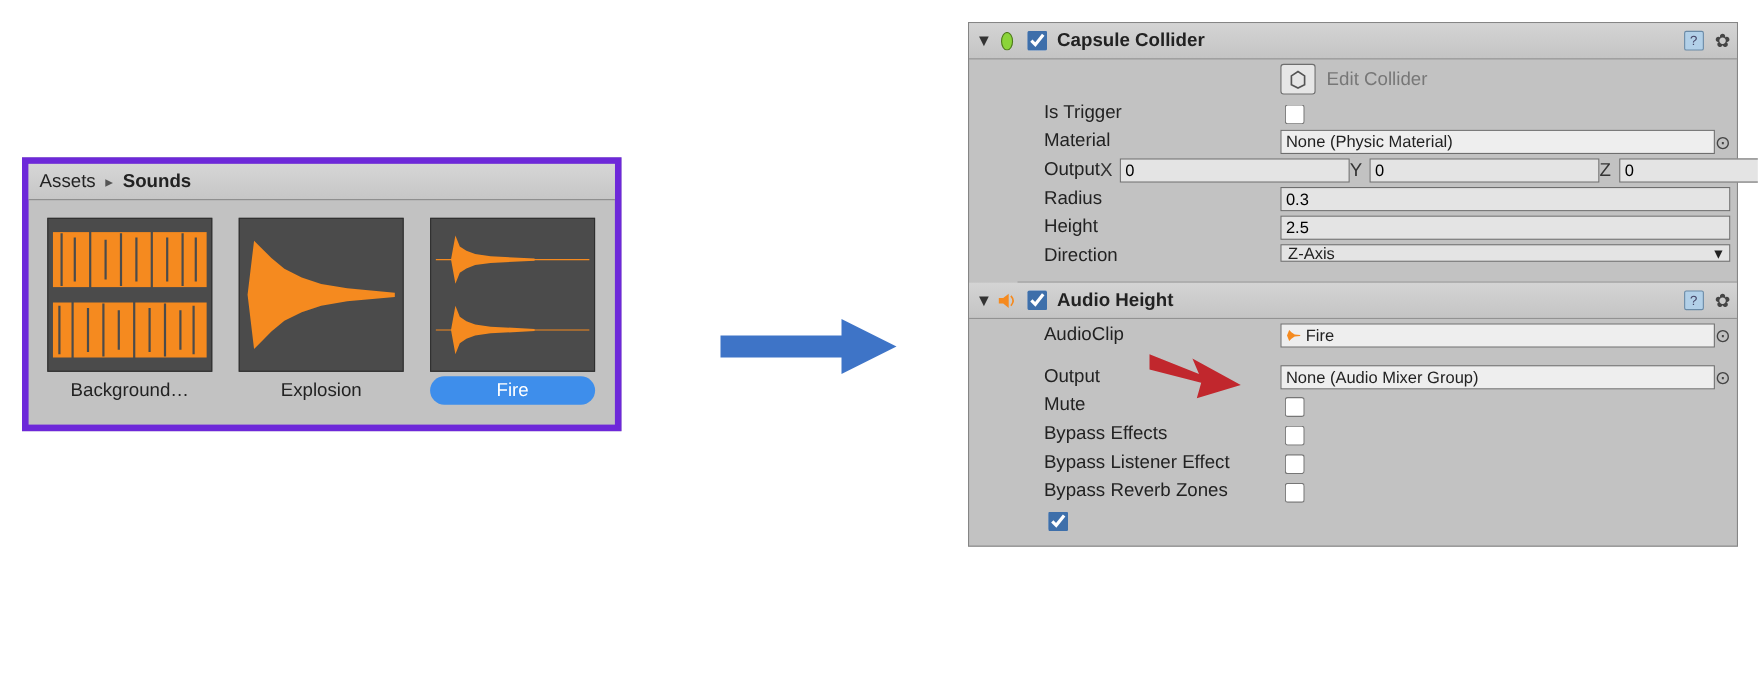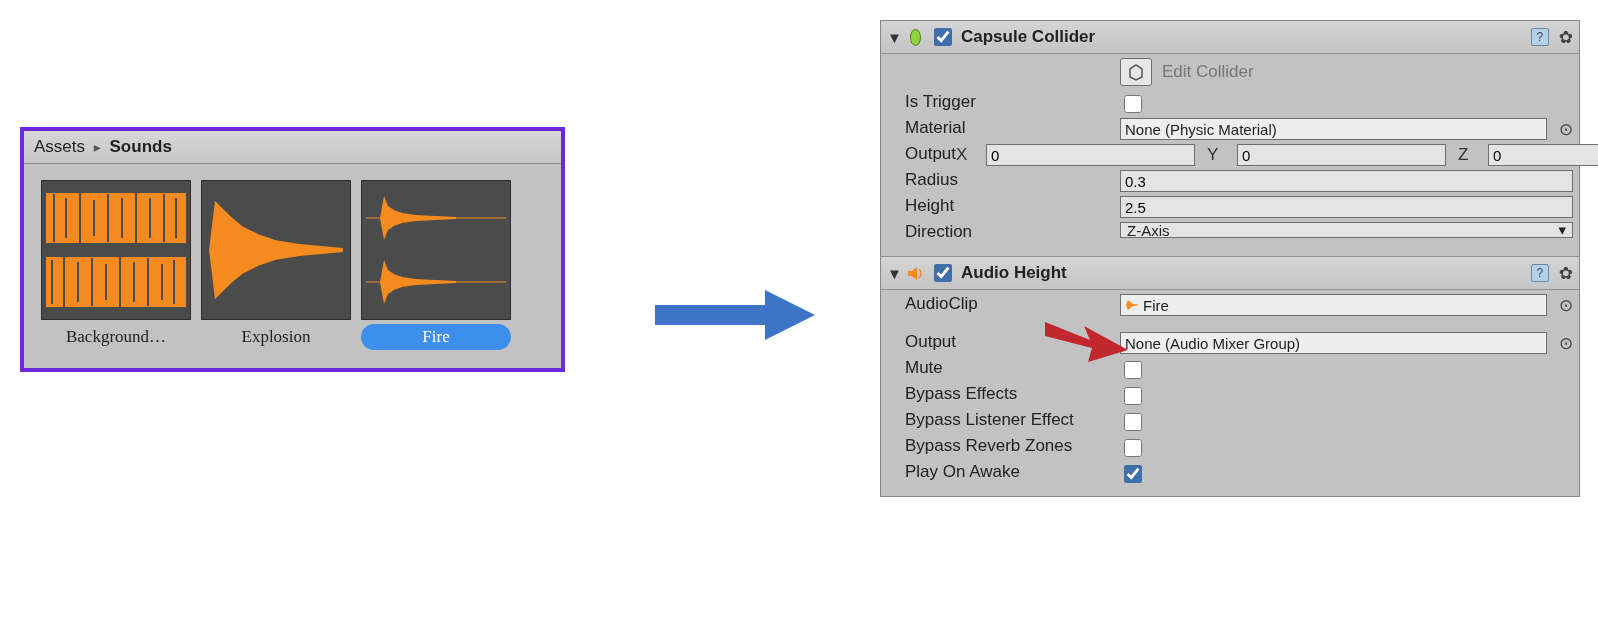--- a/index.html
+++ b/index.html
@@ -11,37 +11,37 @@
     width: 1598px;
     height: 619px;
     position: relative;
     color: #222;
   }
 
   
   .assets-panel {
     position: absolute;
     left: 20px;
-    top: 127px;
+    top: 143px;
     width: 545px;
     background: #c2c2c2;
-    border: 4px solid #6d28d9;
+    border: 6px solid #6d28d9;
   }
   .assets-header {
     padding: 6px 10px;
     background: linear-gradient(#d6d6d6, #c6c6c6);
     border-bottom: 1px solid #8a8a8a;
     font-size: 17px;
   }
   .assets-header b { font-weight: bold; }
   .bc-sep { color: #555; padding: 0 4px; font-size: 14px; }
   .asset-grid {
     display: flex;
+    gap: 14px;
     padding: 16px 12px 18px 12px;
-    font-family: Liberation Serif, serif;
   }
   .asset-item {
     display: flex;
     flex-direction: column;
     align-items: center;
     width: 160px;
   }
   .thumb {
     width: 150px;
     height: 140px;
@@ -96,24 +96,24 @@
     border-bottom: 1px solid #929292;
     gap: 6px;
   }
   .fold { font-size: 15px; color:#333; width:14px; }
   .comp-icon { width:17px; height:17px; display:inline-flex; align-items:center; justify-content:center;}
   .comp-chk { width:18px; height:18px; accent-color:#3e6faa; }
   .comp-title { font-weight:bold; flex:1;}
   .help-icon { width:18px; height:18px; background:#b2d0e8; border:1px solid #6a8aa6; border-radius:2px; color:#446; font-size:12px; text-align:center; line-height:16px; cursor:pointer;}
   .gear-icon { font-size:17px; color:#444; cursor:pointer; padding-left:4px;}
 
-  .comp-body { padding: 4px 6px 8px 24px; border-bottom:1px solid #929292;}
+  .comp-body { padding: 4px 6px 8px 24px; border-bottom:1px solid #929292;margin-left:44px;}
   .row { display:flex; align-items:flex-start; min-height:26px; }
   .row .label { width: 215px; }
-  .row .field { flex:1; display:flex; align-items:center; gap:12px; }
+  .row .field { flex:1; display:flex; align-items:center; gap:0; }
   .num-input {
     background:#e4e4e4; border:1px solid #6e6e6e;
     height:22px; padding:0 4px; font-size:15px;
     flex:1;
   }
   .xyz-label { width:18px; text-align:left; color:#333; }
   .obj-field {
     flex:1; background:#eee; border:1px solid #6e6e6e; height:22px;
     display:flex; align-items:center; padding:0 4px; gap:4px; font-size:15px;
   }
@@ -359,19 +359,18 @@
           <input type="checkbox" class="chk" style="">
         </span>
     </div>
     <div class="row">
       <span class="label">Bypass Reverb Zones</span>
       <span class="field">
           <input type="checkbox" class="chk" style="">
         </span>
     </div>
     <div class="row">
-      <span class="label">Play On Awake</span>
       <span class="field">
           <input type="checkbox" class="chk" checked="" style="">
         </span>
     </div>
   </div>
 </div>
 
 </body></html>

